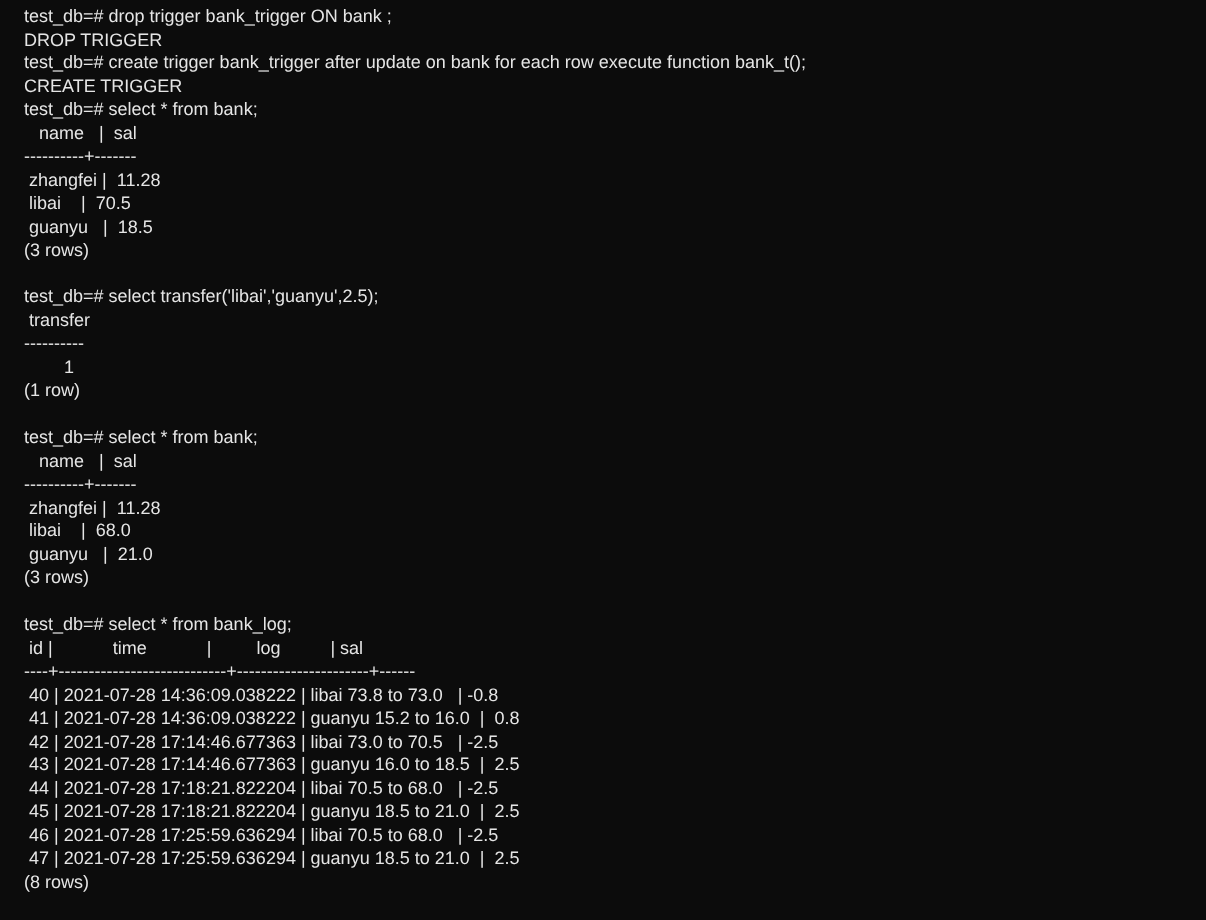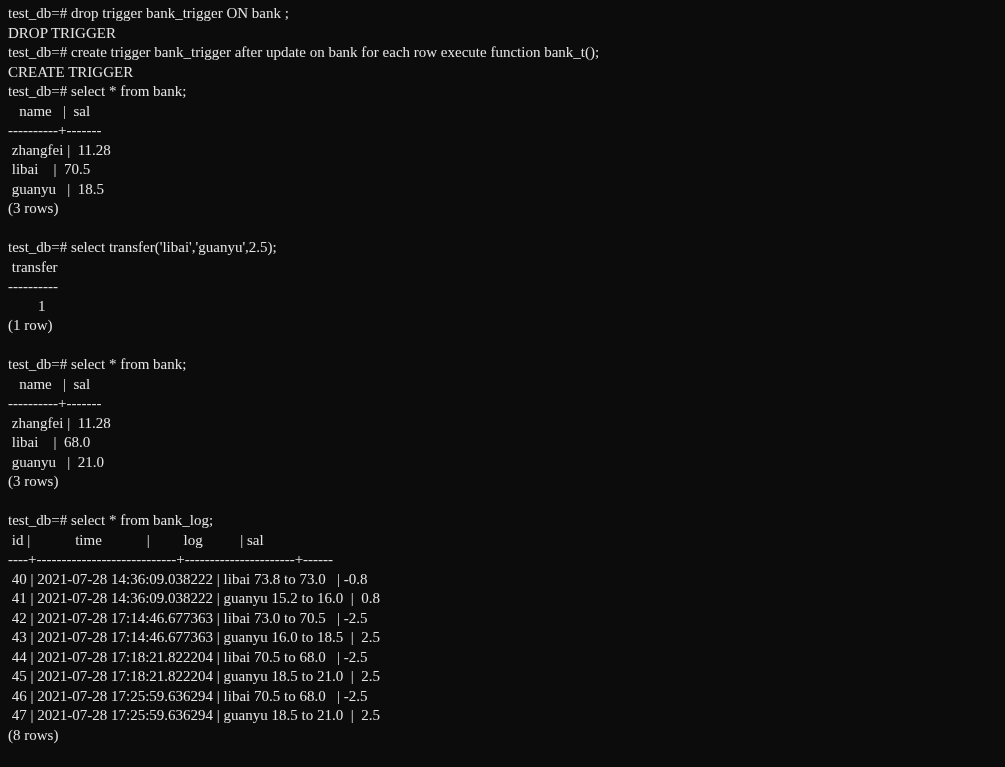--- a/index.html
+++ b/index.html
@@ -9,23 +9,23 @@
     color: #e5e5e5;
     font-family: "Consolas", "Courier New", monospace;
     font-size: 15px;
     line-height: 1.3;
     width: 1005px;
     height: 767px;
     overflow: hidden;
   }
   pre {
     margin: 0;
-    padding: 4px 8px;
+    padding: 4px 20px;
     white-space: pre;
-    font-family: Liberation Serif, serif;
+    font-family: Liberation Sans, sans-serif;
   }
 </style>
 </head>
 <body>
 
 <pre id="terminal">test_db=# drop trigger bank_trigger ON bank ;
 DROP TRIGGER
 test_db=# create trigger bank_trigger after update on bank for each row execute function bank_t();
 CREATE TRIGGER
 test_db=# select * from bank;

